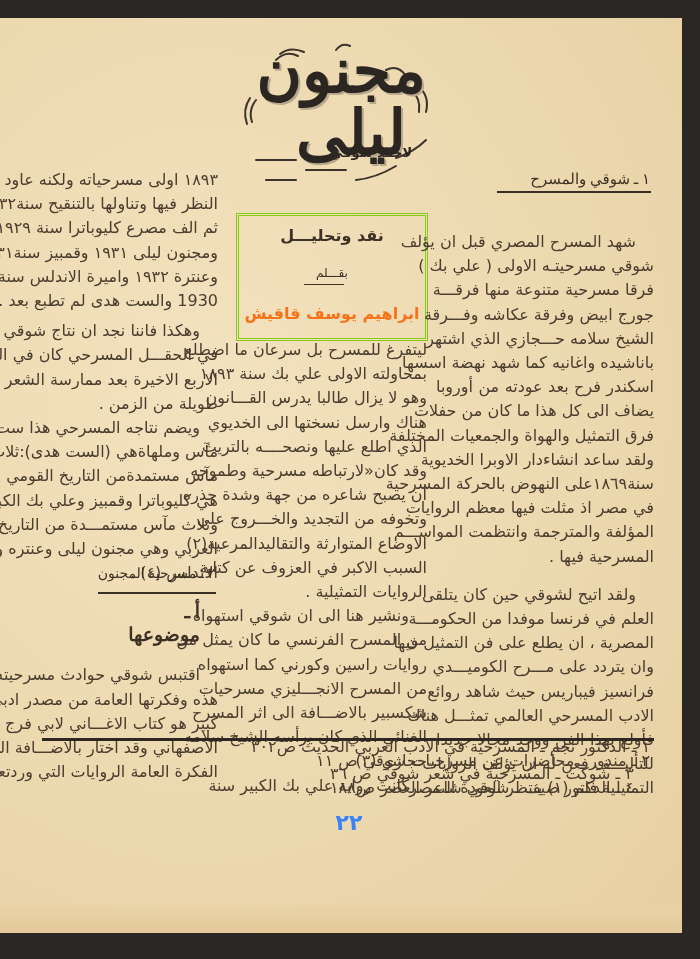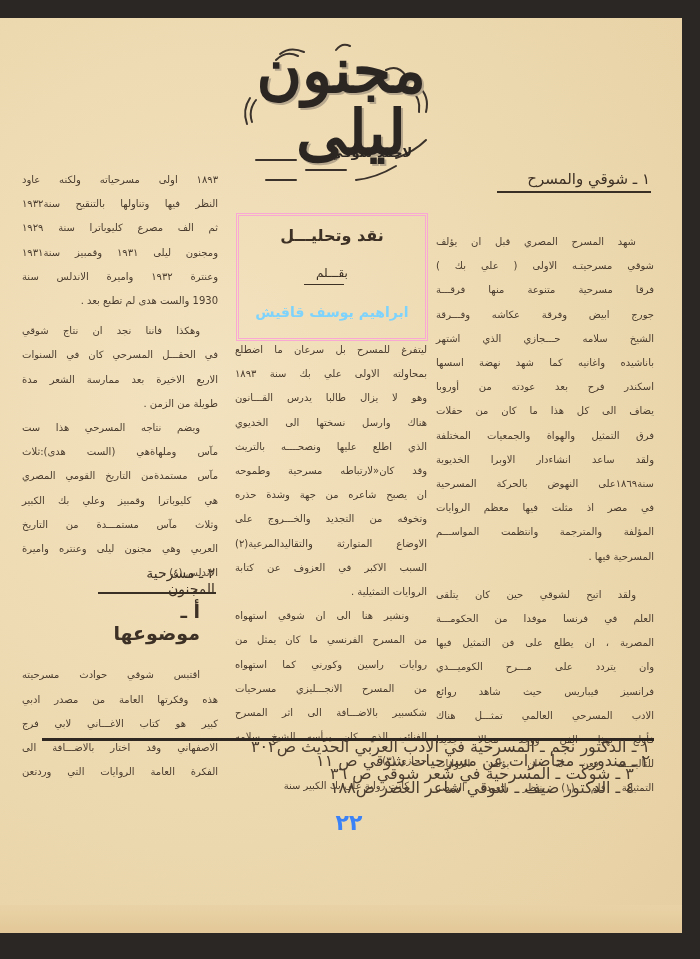--- a/index.html
+++ b/index.html
@@ -15,34 +15,34 @@
     background-image: radial-gradient(ellipse at 30% 40%, #f3e2bf 0%, #ecd8ae 60%, #e6cfa2 100%);
     border-bottom-right-radius: 6px;
   }
   .page-edge {
     position: absolute; left: 0; bottom: 0; width: 682px; height: 28px;
     background: linear-gradient(#e9d3a6, #e3c898);
   }
   .col {
     position: absolute; direction: rtl; text-align: justify;
     color: #4a3c2e; font-family: "DejaVu Sans", sans-serif;
-    font-size: 10px; line-height: 24.2px;
+    font-size: 16px; line-height: 24.2px;
   }
   .col .line { display: block; white-space: nowrap; text-align-last: justify; }
   .col .line.last { text-align-last: right; }
   .col .indent { padding-right: 18px; }
   .gap { display: block; height: 14px; }
 
   #col-right { left: 436px; top: 230px; width: 218px; }
   #col-mid { left: 235px; top: 338px; width: 192px; }
   #col-left { left: 22px; top: 168px; width: 196px; }
 
   .section-heading {
     position: absolute; direction: rtl; text-align: right;
-    font-size: 15px; color: #3d3024;
+    font-size: 15px; color: #3d3024; font-family: Liberation Serif, serif;
   }
   #h1 { left: 500px; top: 170px; width: 150px; }
   #h1-rule { position: absolute; left: 497px; top: 191px; width: 154px; height: 2px; background: #3a2f25; }
 
   #h2 { left: 95px; top: 565px; width: 120px; font-size: 14px; }
   #h2-rule { position: absolute; left: 98px; top: 592px; width: 118px; height: 2px; background: #3a2f25; }
   #h2a { left: 120px; top: 600px; width: 80px; font-size: 19px; font-weight: bold; }
 
   .title-art {
     position: absolute; left: 236px; top: 30px; width: 214px; height: 160px;
@@ -53,30 +53,30 @@
     direction: rtl; line-height: 1; letter-spacing: -2px;
     text-shadow: 2px 2px 0 #b7a88e;
   }
   .title-sub {
     position: absolute; left: 90px; top: 115px; width: 90px; text-align: center;
     font-size: 13px; font-weight: bold; color: #2c2622; direction: rtl;
   }
 
   .box {
     position: absolute; left: 236px; top: 213px; width: 186px; height: 122px;
-    border: 2px solid #f9a8d4; border-style: double;
+    border: 2px solid #84cc16; border-style: double;
     border-width: 3px;
   }
   .box-title { position: absolute; left: 0; top: 10px; width: 100%; text-align: center; direction: rtl;
     font-size: 16px; font-weight: bold; color: #3d3024; letter-spacing: 2px; }
   .box-by { position: absolute; left: 0; top: 50px; width: 100%; text-align: center; direction: rtl;
     font-size: 12px; color: #3d3024; }
   .box-by-line { position: absolute; left: 65px; top: 68px; width: 40px; height: 1px; background: #3d3024; }
   .box-author { position: absolute; left: 0; top: 88px; width: 100%; text-align: center; direction: rtl;
-    font-size: 14px; font-weight: bold; color: #7dd3fc; }
+    font-size: 16px; font-weight: bold; color: #f97316; }
 
   #main-rule { position: absolute; left: 42px; top: 738px; width: 612px; height: 3px; background: #2f2722; }
   #footnotes {
     position: absolute; left: 330px; top: 740px; width: 320px; direction: rtl; text-align: left;
     font-size: 16px; line-height: 13.5px; color: #4a3c2e;
   }
   #footnotes .fn { display: block; white-space: nowrap; }
   #page-number {
     position: absolute; left: 329px; top: 810px; width: 40px; text-align: center;
     font-size: 22px; color: #3b82f6; font-weight: bold;

